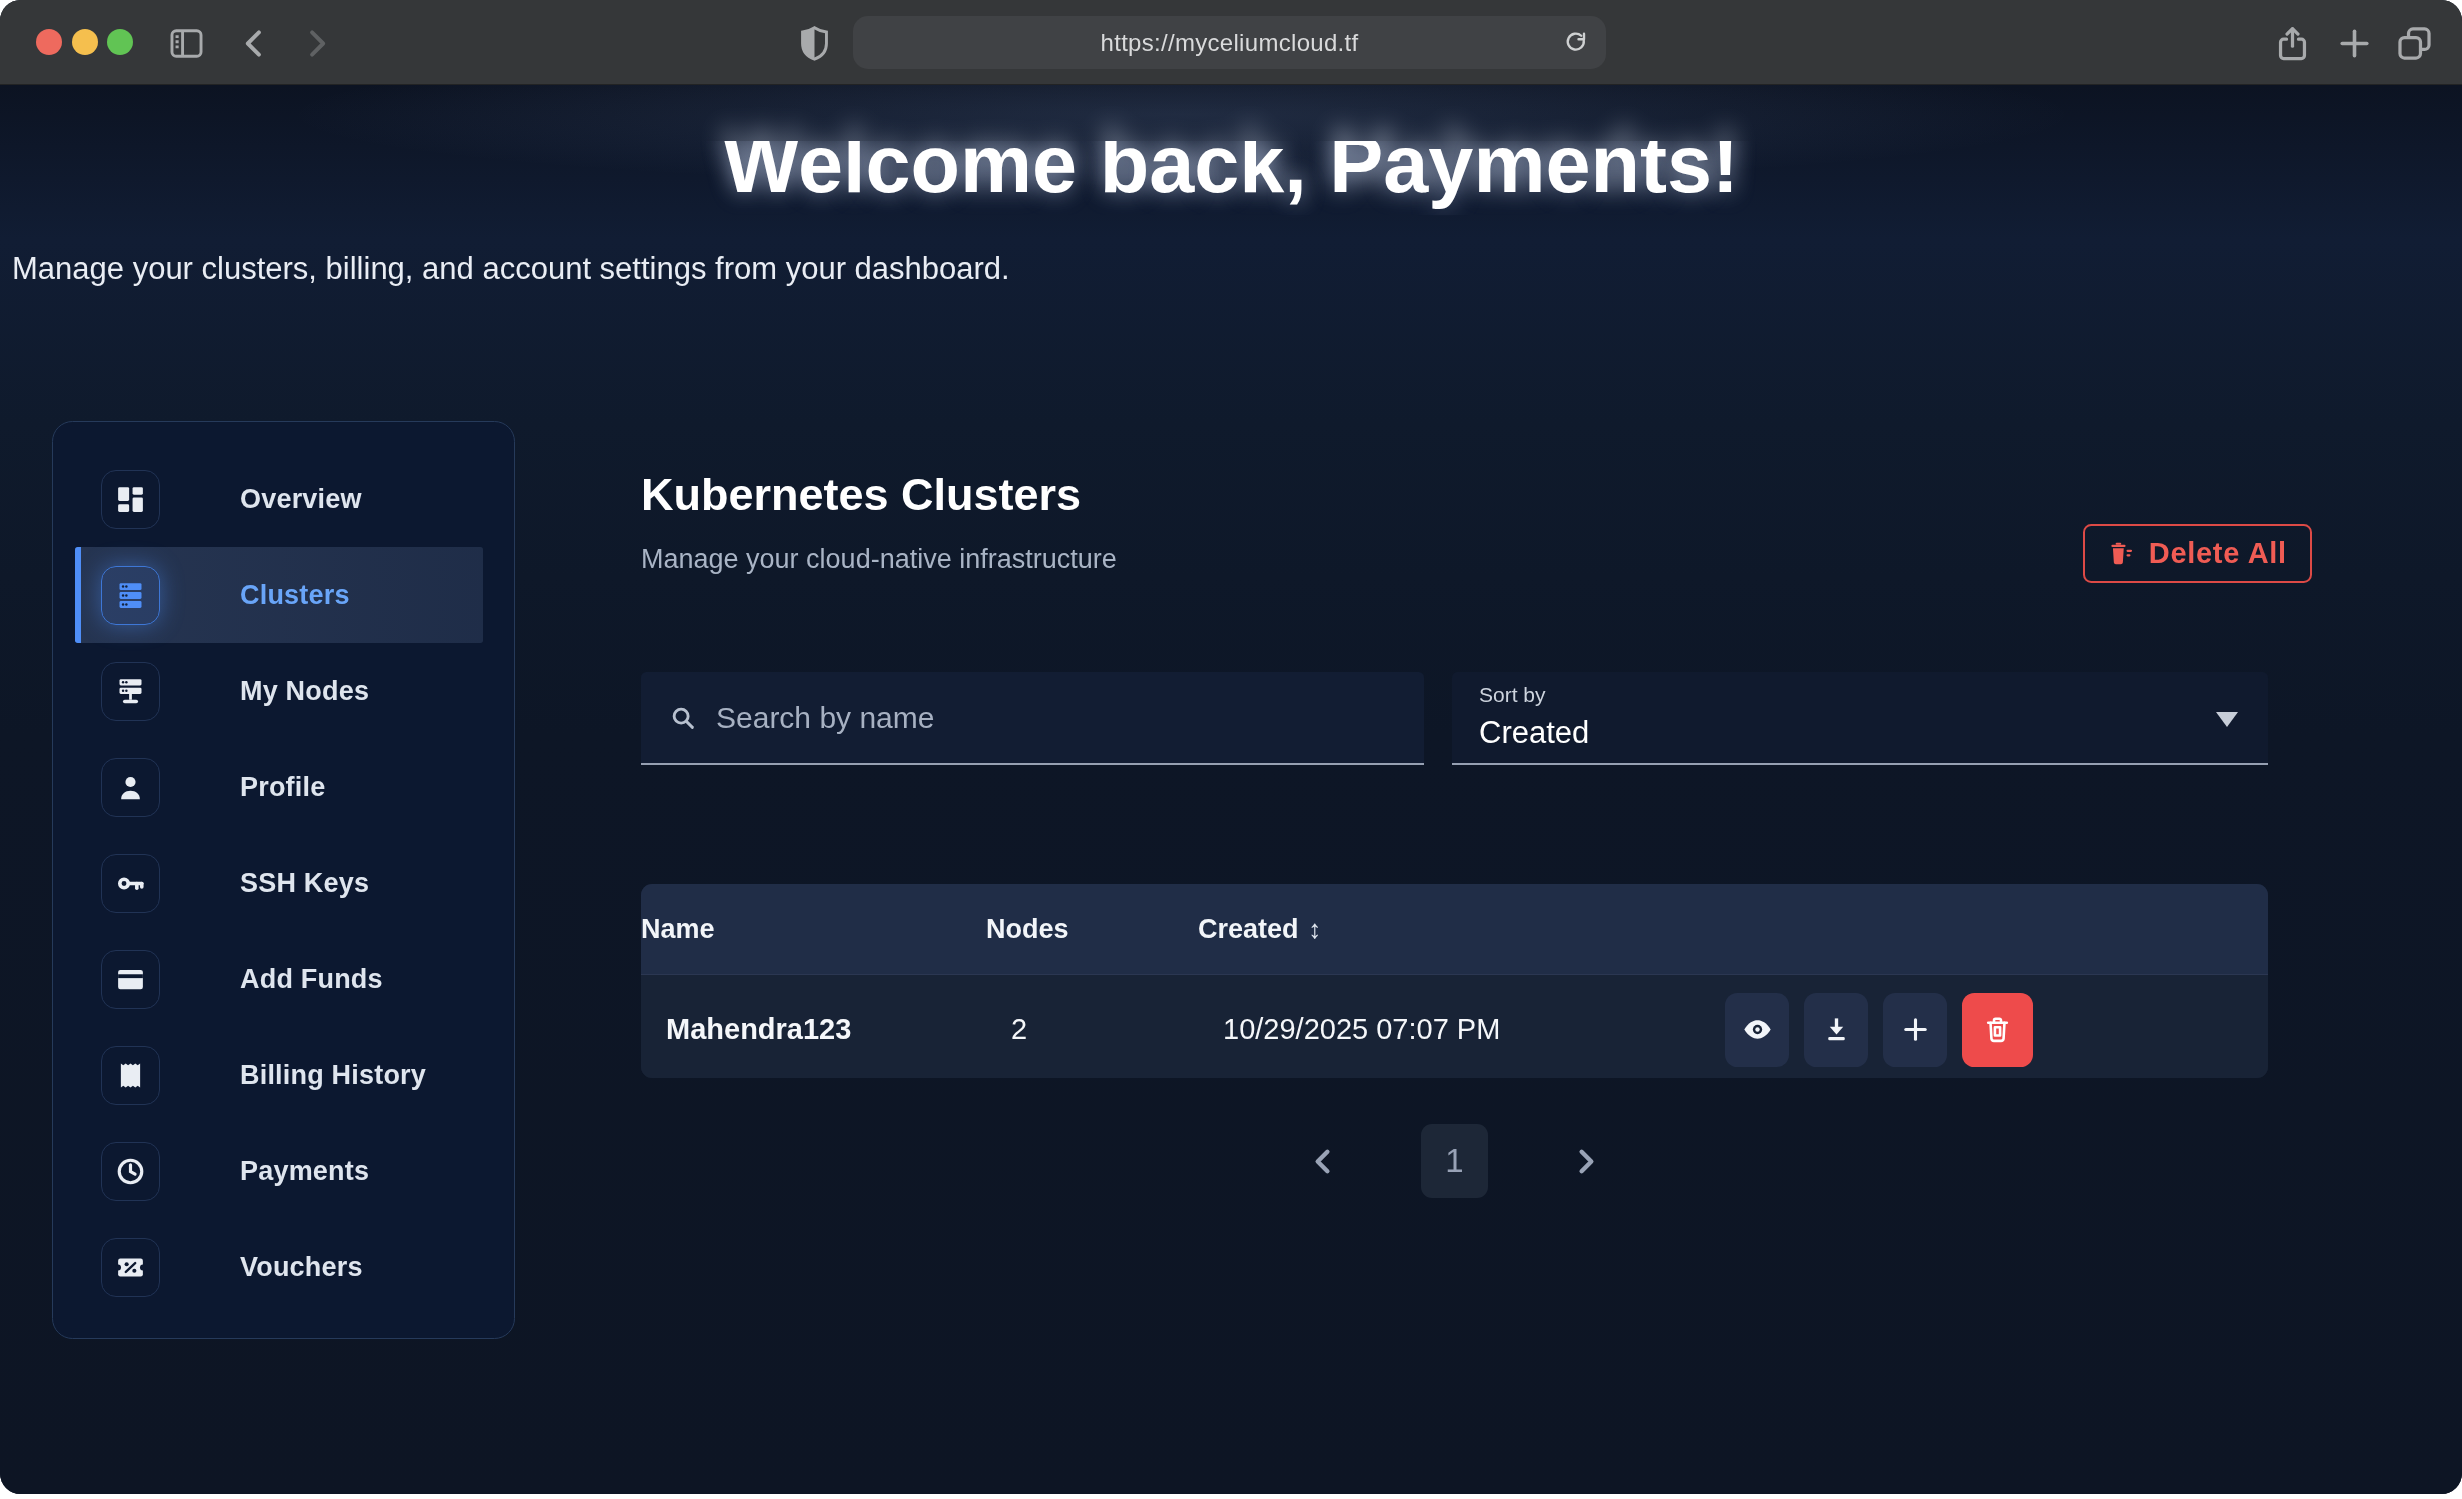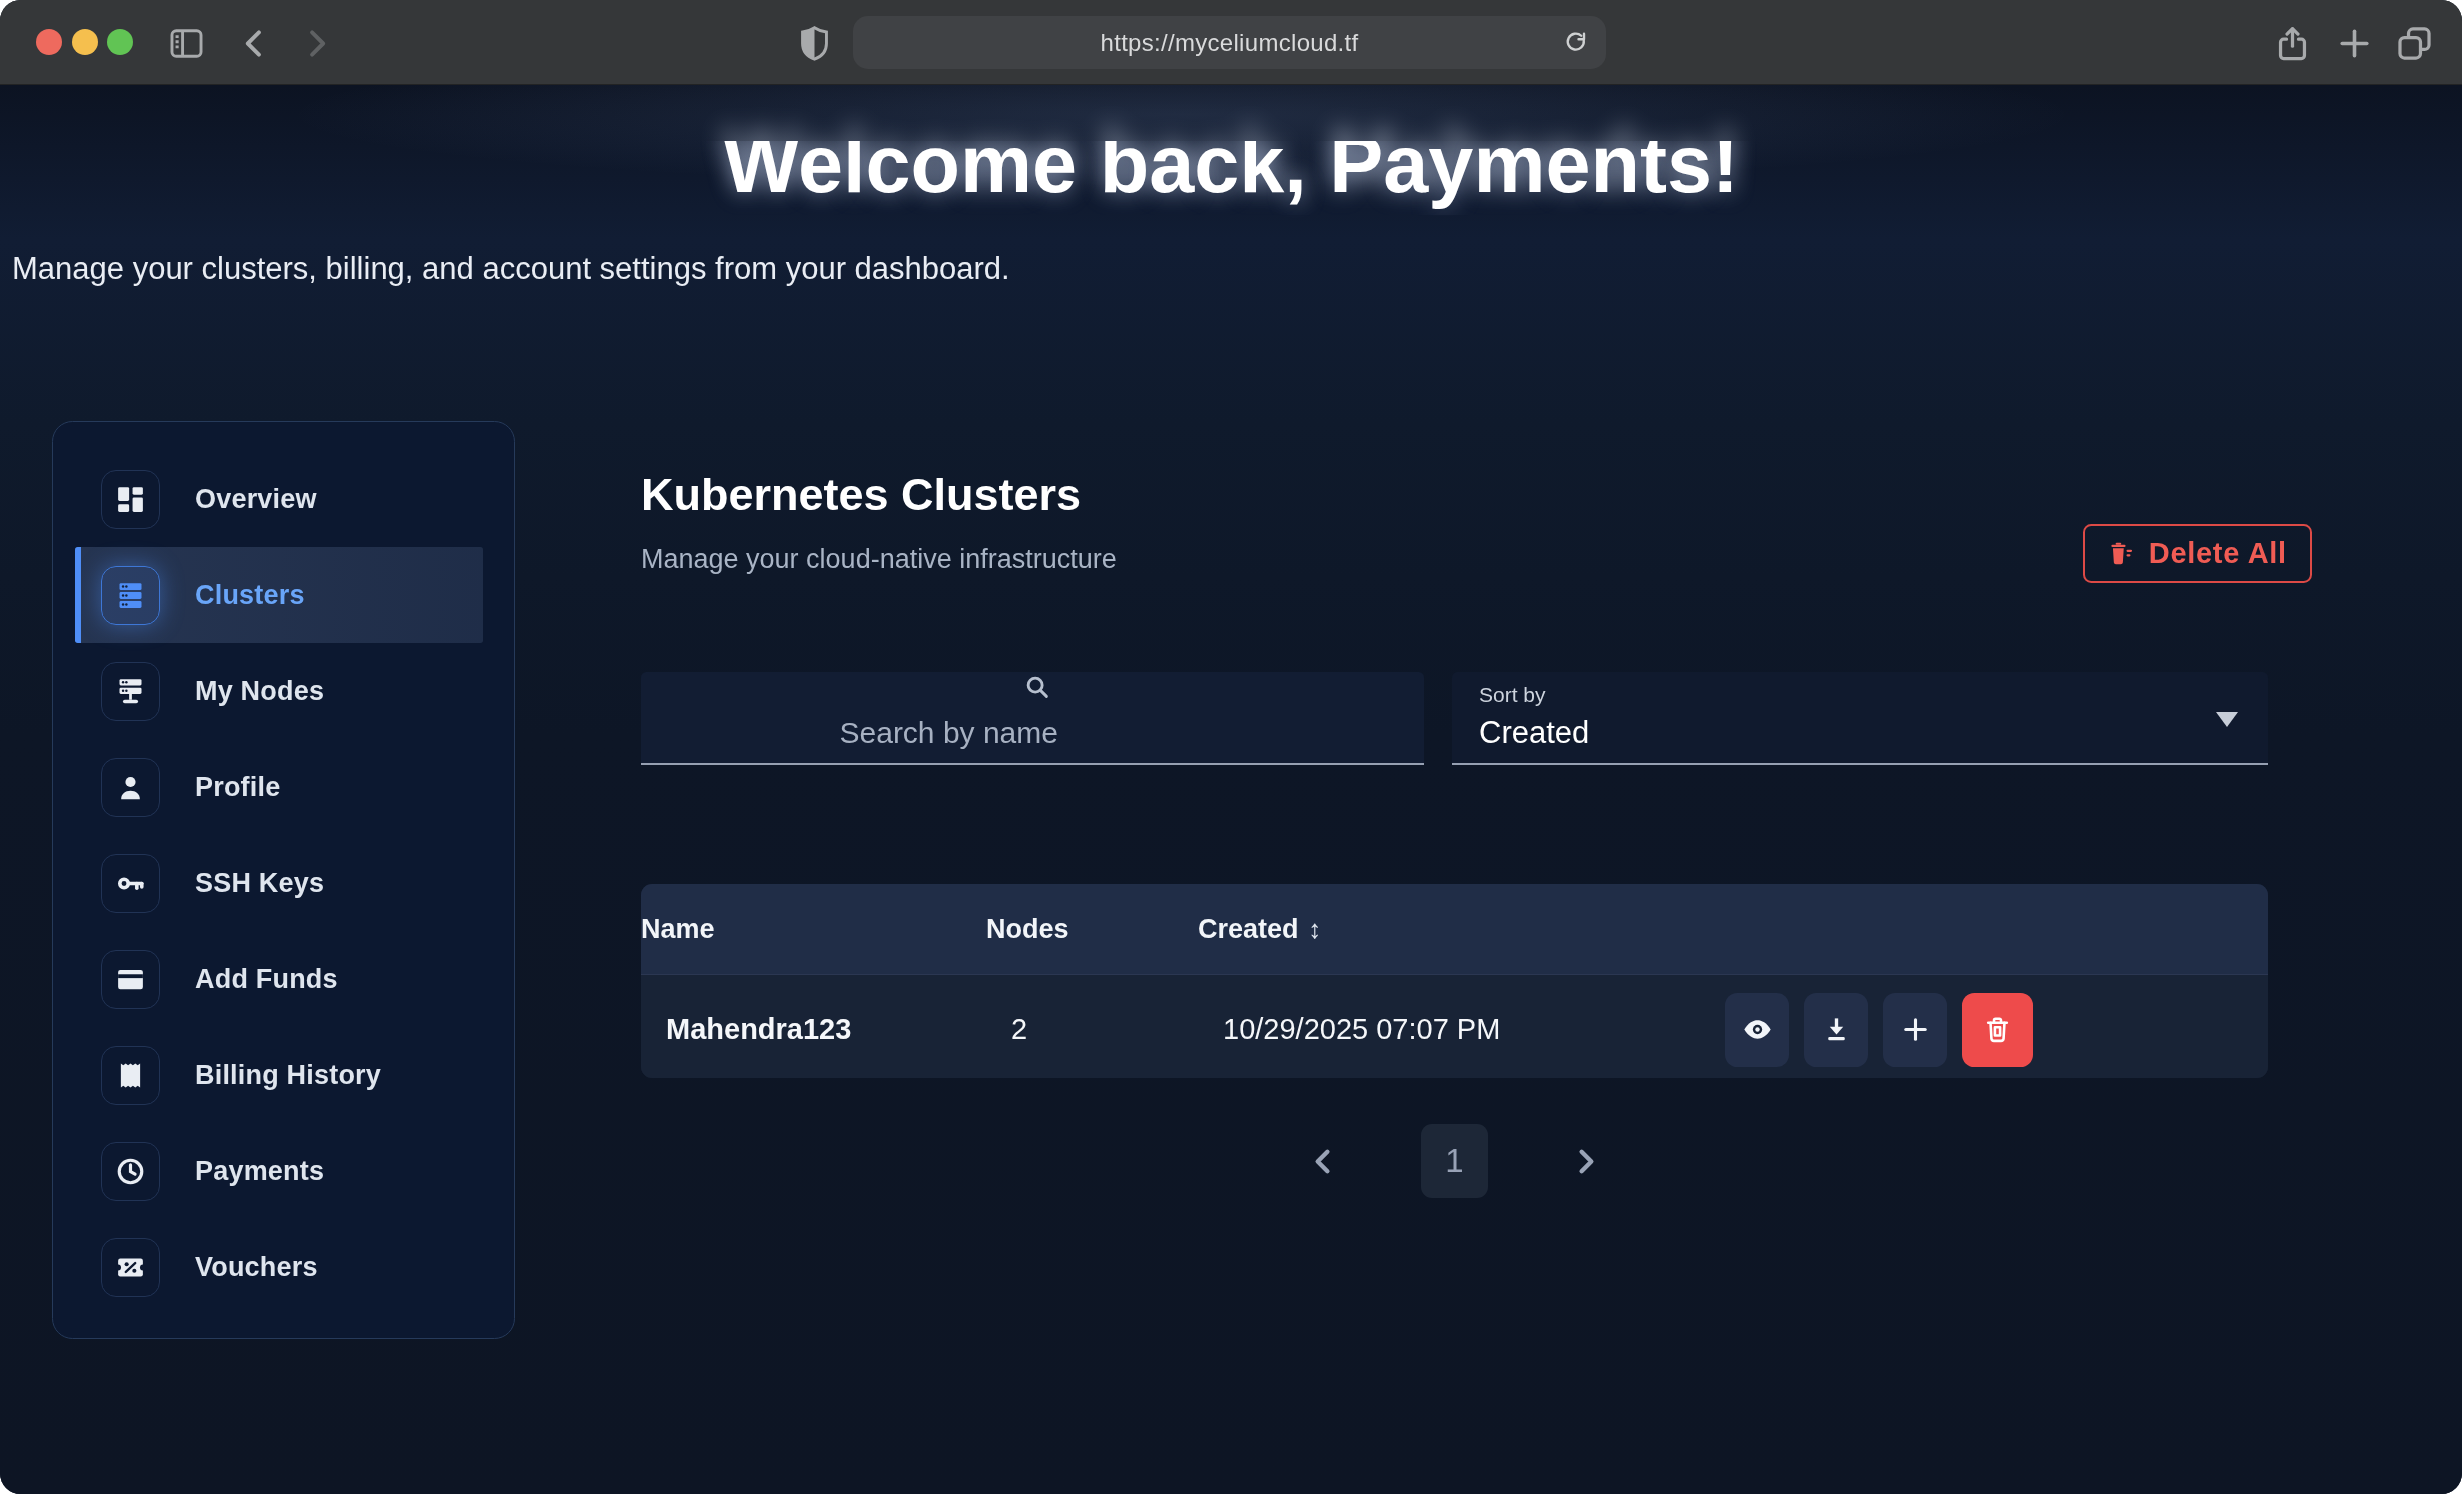--- a/index.html
+++ b/index.html
@@ -33,33 +33,33 @@
   .hero-sub { position:absolute; top:163px; left:12px; width:100%; font-size:31px; color:#e9edf4; line-height:41px; }
 
   
   .sidebar { position:absolute; left:52px; top:336px; width:463px; height:918px;
     background:#0c1830; border:1.4px solid #263a5a; border-radius:20.5px; padding-top:29px; }
   .side-item { position:relative; height:96px; display:flex; align-items:center; margin:0 31px 0 22px; padding-left:20px; border-left:6.2px solid transparent; border-radius:2.7px; }
   .side-item.active { background:linear-gradient(90deg, rgba(130,155,200,.22), rgba(130,155,200,.16)); border-left-color:#4f8ef7; }
   .ic-box { width:59px; height:59px; border:1.4px solid #213355; border-radius:15px; display:flex; align-items:center; justify-content:center; color:#e9edf3; flex:0 0 auto; }
   .side-item.active .ic-box { border-color:#3e77d6; background:rgba(79,142,247,.12); box-shadow:0 0 23px rgba(79,142,247,.45); color:#4f8ef7; }
   .ic-box svg { width:33px; height:33px; }
-  .side-label { margin-left:35px; font-size:27px; font-weight:600; color:#dfe5ee; letter-spacing:0.2px; }
+  .side-label { margin-left:80px; font-size:27px; font-weight:600; color:#dfe5ee; letter-spacing:0.2px; }
   .side-item.active .side-label { color:#69a5f8; }
 
   
   .main { position:absolute; left:641px; top:0; width:1627px; height:1409px; }
   .main-title { position:absolute; top:384px; font-size:45px; font-weight:700; color:#ffffff; }
   .main-sub { position:absolute; top:459px; font-size:27px; color:#a9b4c5; }
   .btn { position:absolute; top:439px; height:59px; border-radius:8.2px; display:flex; align-items:center; justify-content:center; gap:13.7px; font-weight:700; background:transparent; cursor:pointer; }
   .btn svg { flex:0 0 auto; }
   .btn-new { left:1124px; width:260px; border:2.1px solid #eef1f5; color:#ffffff; font-size:29px; }
   .btn-del { left:1398px; width:229px; border:2.1px solid #dd4a46; color:#f05c54; font-size:29px; letter-spacing:0.7px;margin-left:44px; }
 
-  .search-box { position:absolute; left:0; top:587px; width:783px; height:93px; background:#121d33; border-bottom:2.1px solid #96a0b2; border-radius:5.5px 5.5px 0 0; display:flex; align-items:center;flex-direction:column; }
+  .search-box { position:absolute; left:0; top:587px; width:783px; height:93px; background:#121d33; border-bottom:2.1px solid #96a0b2; border-radius:5.5px 5.5px 0 0; display:flex; align-items:center; }
   .search-box svg { width:30px; height:30px; color:#b7c0cf; margin:0 18px 0 27px; }
   .search-input { flex:1; background:transparent; border:none; outline:none; font-size:30px; color:#e7ecf3; font-family:"Liberation Sans",sans-serif; }
   .search-input::placeholder { color:#a7b1c2; opacity:1; }
 
   .sort-box { position:absolute; left:811px; top:587px; width:816px; height:93px; background:#101a2e; border-bottom:2.1px solid #96a0b2; border-radius:5.5px 5.5px 0 0; }
   .sort-label { position:absolute; left:27px; top:11px; font-size:21px; color:#cdd4de; }
   .sort-value { position:absolute; left:27px; bottom:12.3px; font-size:31px; color:#ffffff; }
   .sort-caret { position:absolute; right:30px; top:40px; width:0; height:0; border-left:11px solid transparent; border-right:11px solid transparent; border-top:15px solid #c7cdd8; }
 
   .table-card { position:absolute; left:0; top:799px; width:1627px; height:194px; border-radius:11px; overflow:hidden; background:#161f31; }

